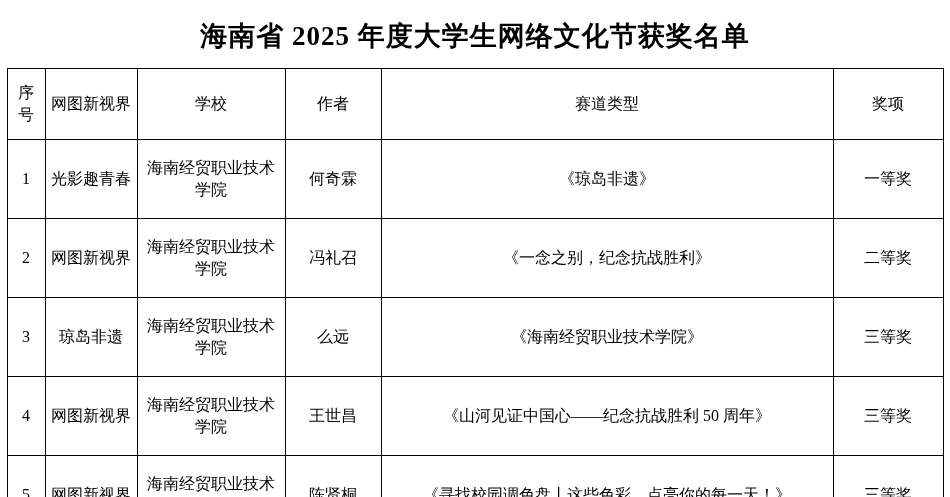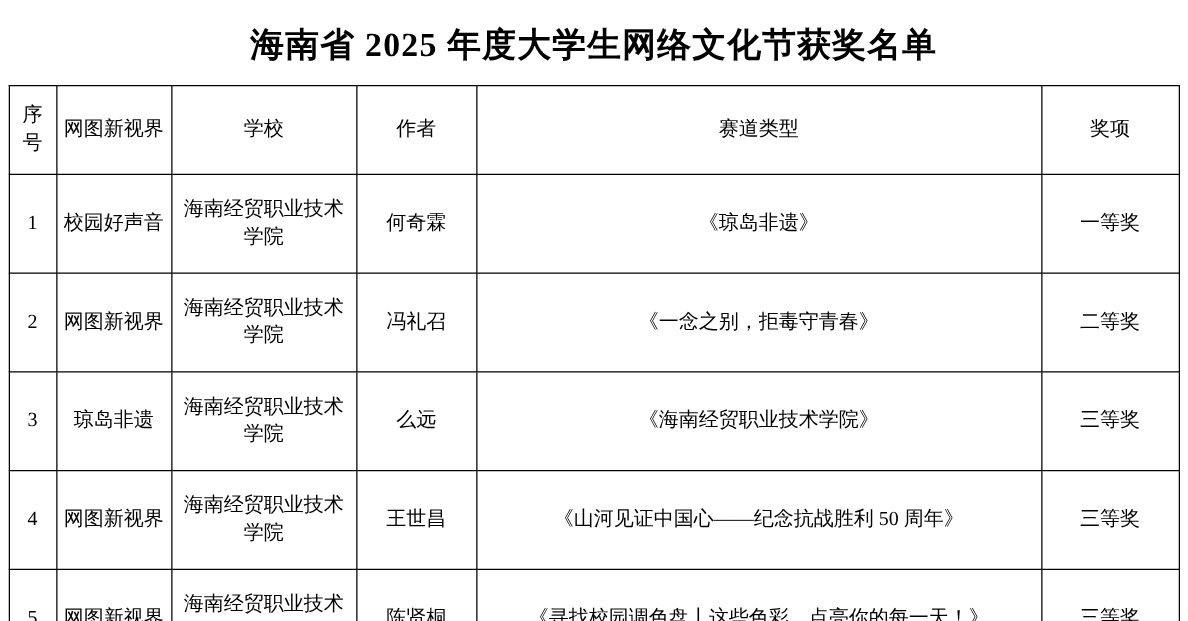--- a/index.html
+++ b/index.html
@@ -82,32 +82,32 @@
         <th>网图新视界</th>
         <th>学校</th>
         <th>作者</th>
         <th>赛道类型</th>
         <th>奖项</th>
       </tr>
     </thead>
     <tbody>
       <tr>
         <td class="cell-index">1</td>
-        <td>校园好声音</td>
+        <td>光影趣青春</td>
         <td>海南经贸职业技术学院</td>
         <td>何奇霖</td>
         <td class="cell-work">《琼岛非遗》</td>
         <td>一等奖</td>
       </tr>
       <tr>
         <td class="cell-index">2</td>
         <td>网图新视界</td>
         <td>海南经贸职业技术学院</td>
         <td>冯礼召</td>
-        <td class="cell-work">《一念之别，拒毒守青春》</td>
+        <td class="cell-work">《一念之别，纪念抗战胜利》</td>
         <td>二等奖</td>
       </tr>
       <tr>
         <td class="cell-index">3</td>
         <td>琼岛非遗</td>
         <td>海南经贸职业技术学院</td>
         <td>么远</td>
         <td class="cell-work">《海南经贸职业技术学院》</td>
         <td>三等奖</td>
       </tr>

